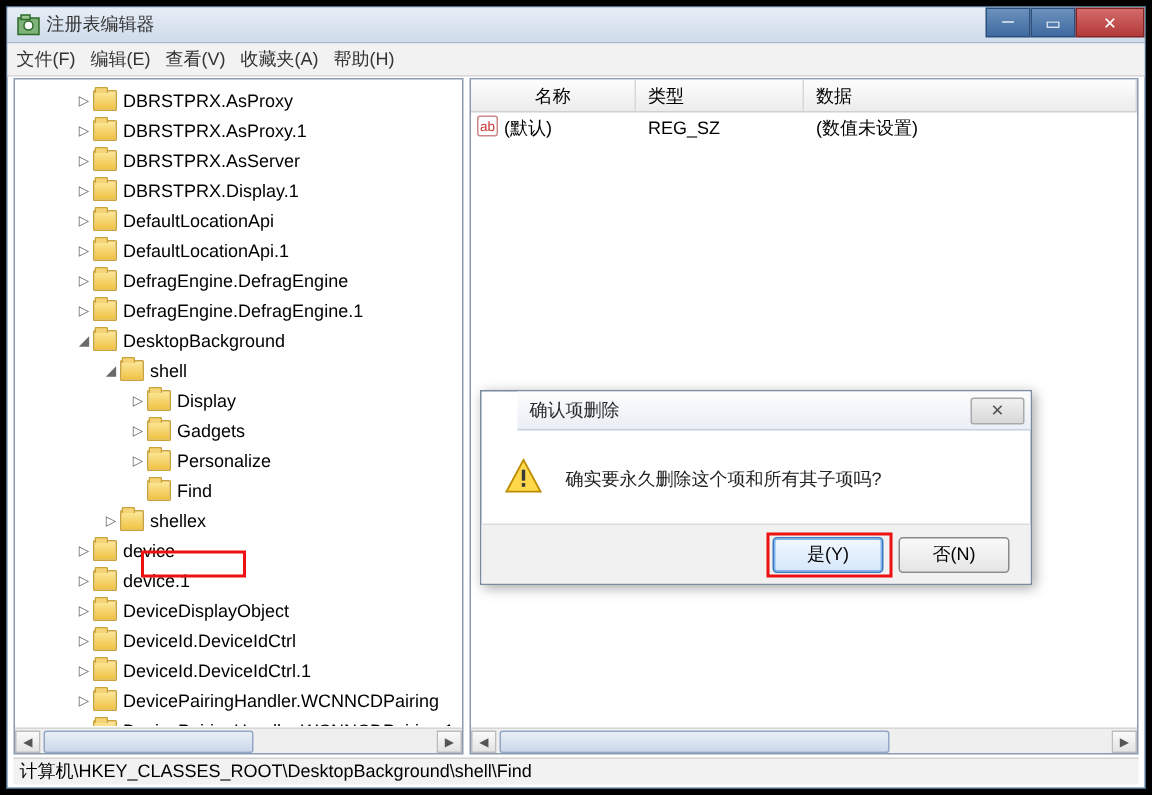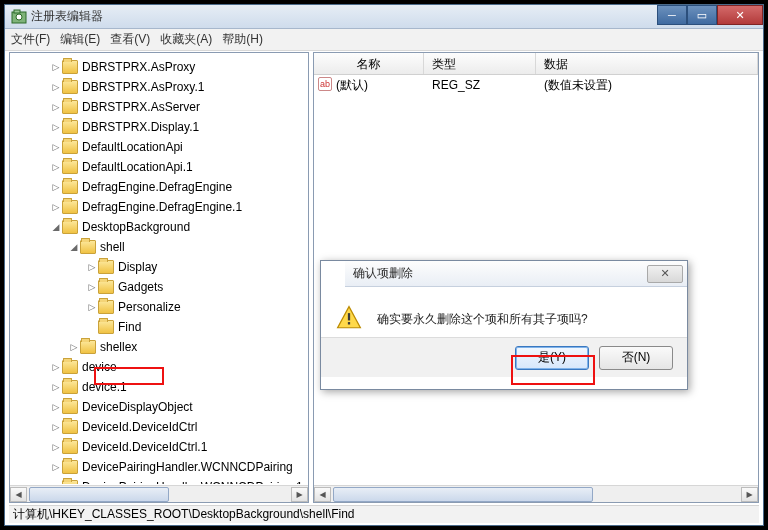--- a/index.html
+++ b/index.html
@@ -40,21 +40,21 @@
   .statusbar { position: absolute; left: 4px; right: 4px; bottom: 2px; height: 18px; background: #f2f2f2; border-top: 1px solid #d4d4d4; display: flex; align-items: center; padding-left: 4px; }
 
   
   .dialog { position: absolute; left: 320px; top: 260px; width: 368px; height: 130px; background: #fff; border: 1px solid #7a8aa0; box-shadow: 2px 2px 8px rgba(0,0,0,.35); }
   .dlg-titlebar { height: 26px; background: linear-gradient(#fdfdfd, #e9eef5); border-bottom: 1px solid #c6d0de; display: flex; align-items: center; padding: 0 4px 0 8px; margin-left: 24px; }
   .dlg-titlebar .t { flex: 1; color: #2a2a2a; }
   .dlg-close { width: 36px; height: 18px; background: linear-gradient(#f0f0f0, #d8d8d8); border: 1px solid #a9a9a9; display: flex; align-items: center; justify-content: center; font-size: 11px; color: #555; border-radius: 2px; }
   .dlg-body { padding: 18px 14px 0 14px; display: flex; align-items: center; gap: 14px; }
   .warn-icon { width: 28px; height: 26px; }
   .dlg-msg { font-size: 12px; color: #222; padding-top: 2px; }
-  .dlg-btnrow { position: absolute; bottom: 12px; left: 0; right: 0; height: 40px; background: #f1f1f1; border-top: 1px solid #dcdcdc; display: flex; align-items: center; justify-content: flex-end; gap: 10px; padding-right: 14px; }
+  .dlg-btnrow { position: absolute; bottom: 0; left: 0; right: 0; height: 40px; background: #f1f1f1; border-top: 1px solid #dcdcdc; display: flex; align-items: center; justify-content: flex-end; gap: 10px; padding-right: 14px; }
   .dlg-btn { width: 74px; height: 24px; background: linear-gradient(#fafafa, #e5e5e5); border: 1px solid #8a8a8a; border-radius: 3px; display: flex; align-items: center; justify-content: center; font-size: 12px; }
   .dlg-btn.default { border: 1px solid #3a78c0; box-shadow: 0 0 0 1px #7fb3ea inset; background: linear-gradient(#f2f8ff, #d6e7fb); }
 </style>
 </head>
 <body>
 
 <div class="window">
   <div class="titlebar">
     <svg class="icon" viewBox="0 0 16 16">
         <rect x="1" y="3" width="14" height="11" fill="#7fb37a" stroke="#2d6b2a"></rect>

